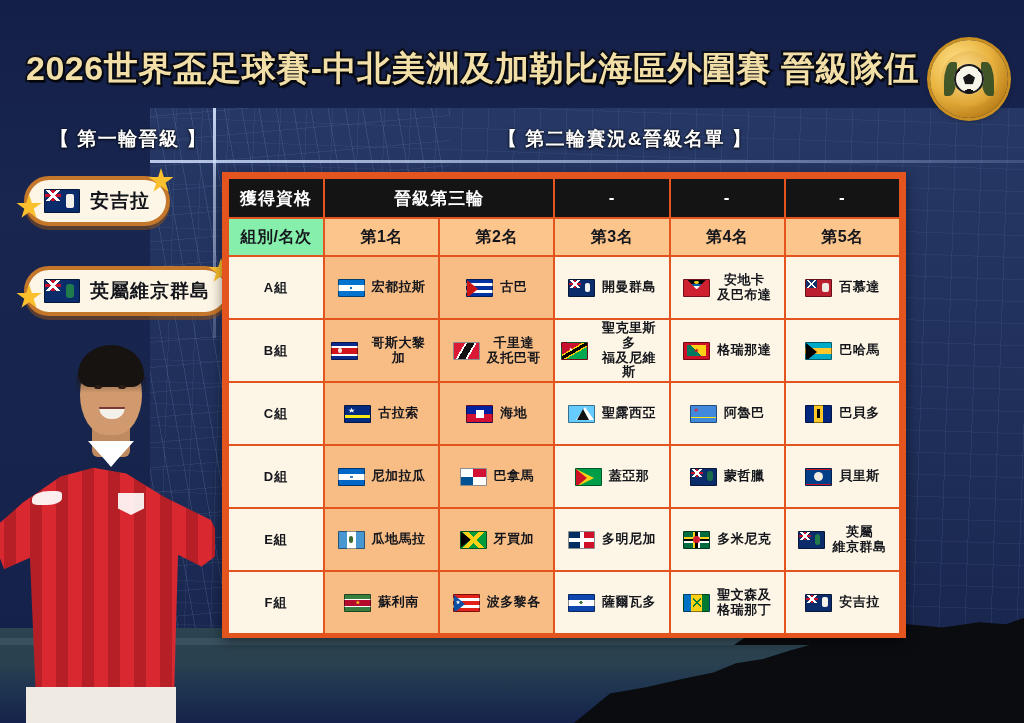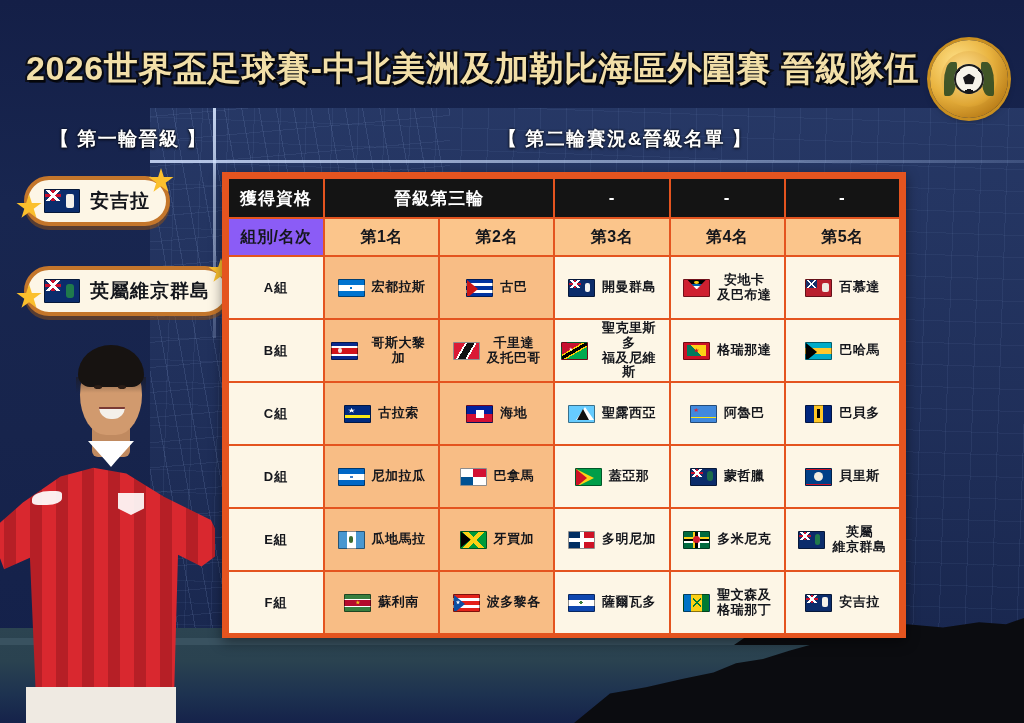--- a/index.html
+++ b/index.html
@@ -171,21 +171,21 @@
     text-align:center; vertical-align:middle;
     font-weight:bold; color:#14161c;
   }
   tr.row-status td {
     background:#141414; color:#ffffff; height:40px;
     font-size:17px; letter-spacing:1px; border-color:#e4541f;
   }
   tr.row-rank td {
     background:#fbc58b; height:38px; font-size:16px; letter-spacing:.5px;
   }
-  tr.row-rank td.col-group { background:#8b5cf6; }
+  tr.row-rank td.col-group { background:#86efac; }
   tr.data-row td { height:63px; font-size:13px; }
   td.col-group { width:96px; background:#fdf6e6; font-size:17px; letter-spacing:1px; }
   td.adv { background:#f8bd85; }
   td.plain { background:#fdf6e6; }
   .cell-inner {
     display:flex; align-items:center; justify-content:center; gap:7px;
     padding:0 6px;
   }
   .cell-name { line-height:1.12; white-space:pre-line; letter-spacing:.5px; }
 

